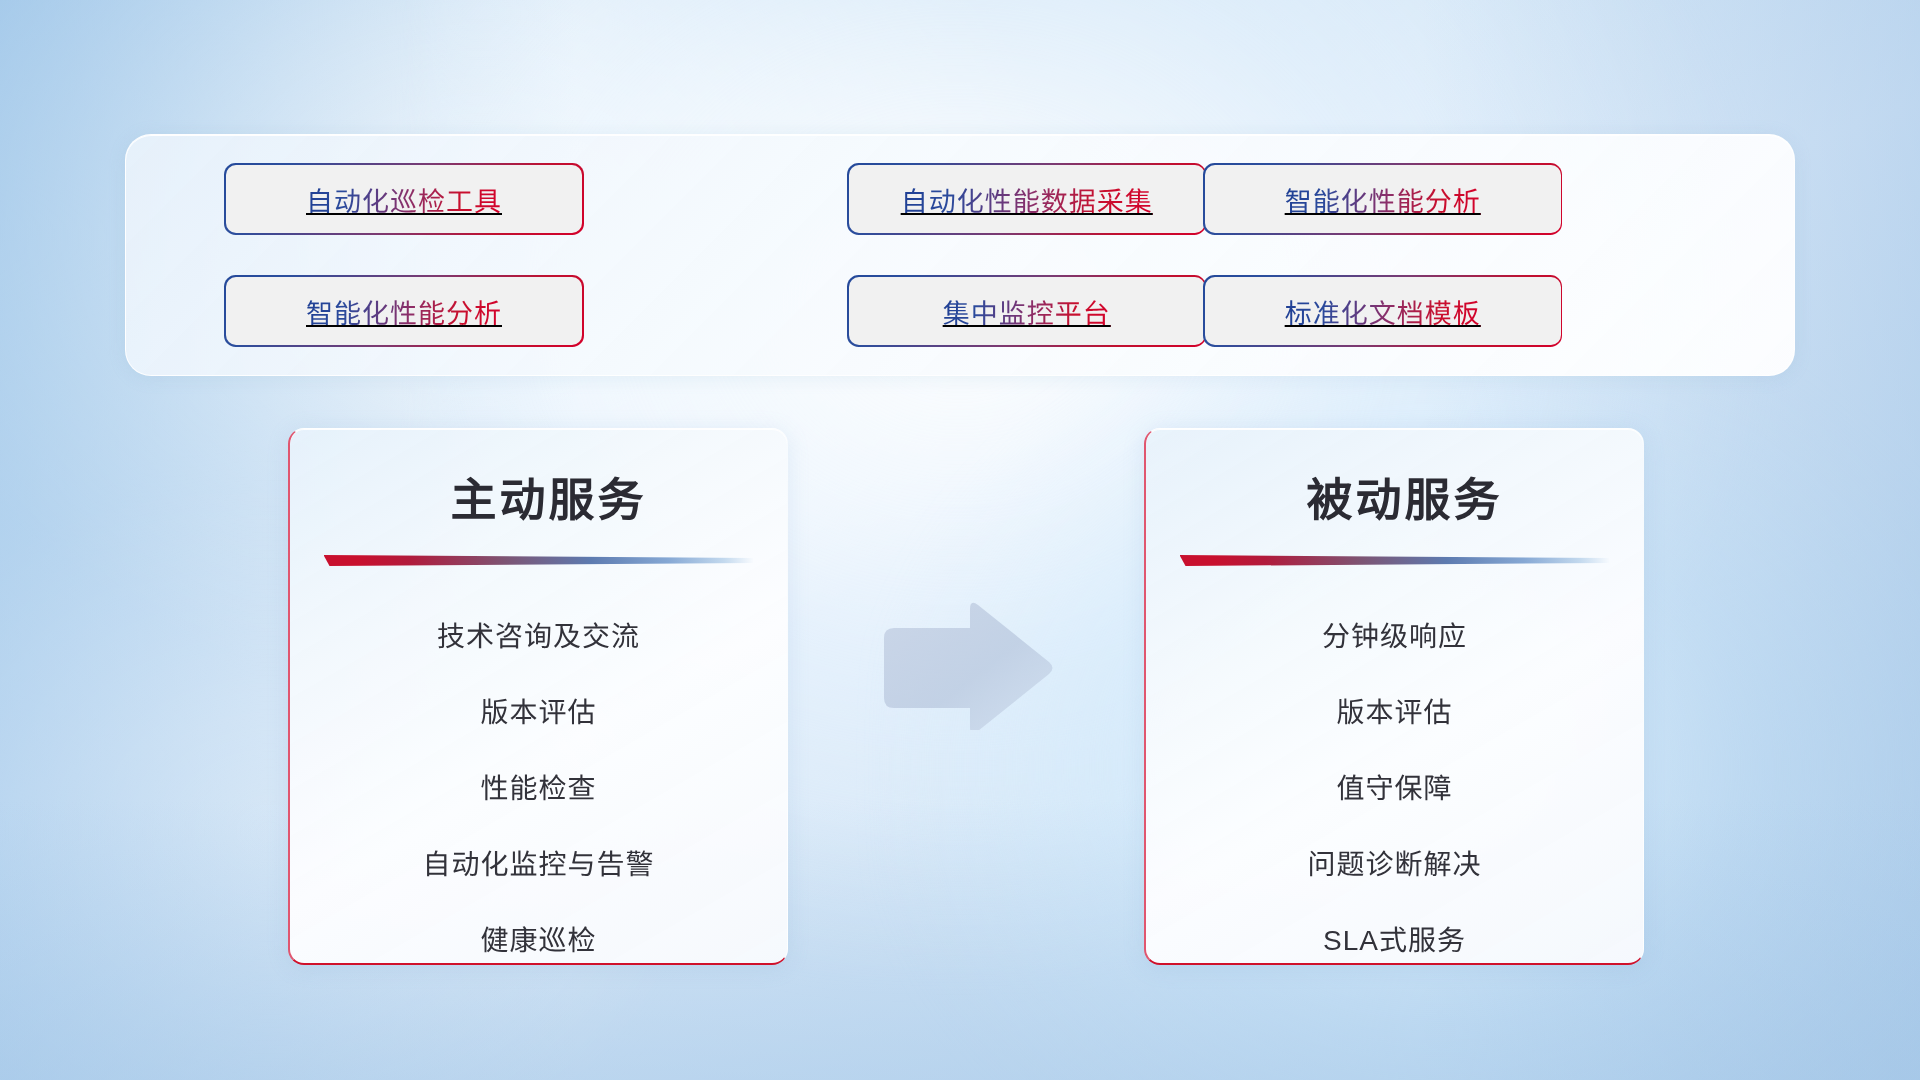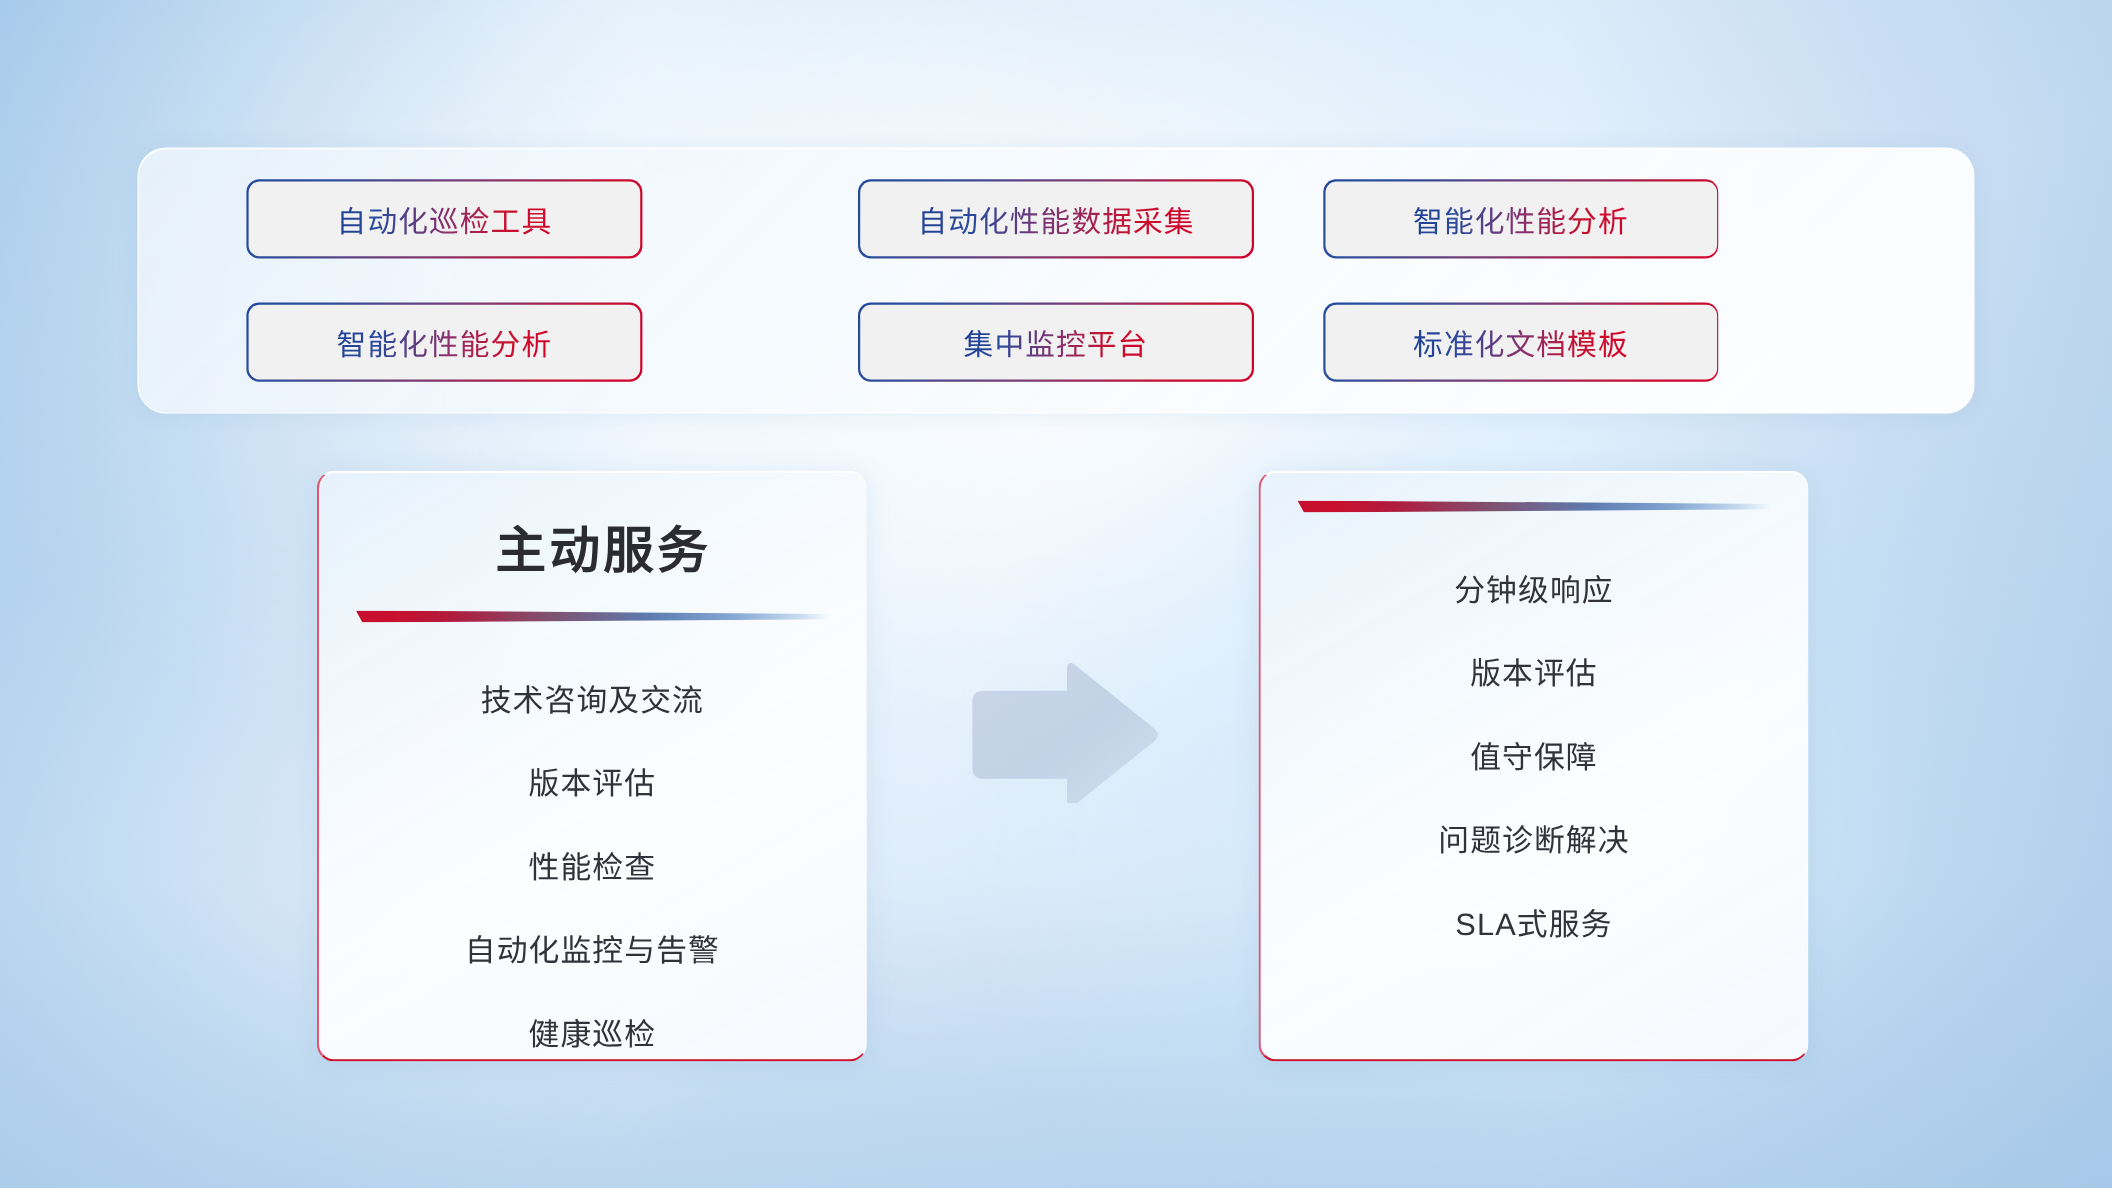--- a/index.html
+++ b/index.html
@@ -58,22 +58,22 @@
     position:absolute; left:125px; top:134px; width:1670px; height:242px;
     border-radius:26px;
     background:linear-gradient(135deg, rgba(236,244,252,.86) 0%, rgba(246,250,254,.9) 42%, rgba(255,255,255,.95) 100%);
     border:1px solid rgba(255,255,255,.9);
     box-shadow:0 2px 18px rgba(120,160,200,.14), inset 0 1px 0 rgba(255,255,255,.95);
     display:flex; flex-direction:column;
     padding:30px 0 30px 0;
     justify-content:space-between;
   }
   .tag-row{ display:flex; justify-content:flex-start; gap:0; padding:0 100px; }
-  .tag-cell{ width:490px; display:flex; justify-content:flex-start; }
-  .tag-cell:nth-child(2){ justify-content:center; }
+  .tag-cell{ width:490px; display:flex; justify-content:flex-start;text-decoration:underline; }
+  .tag-cell:nth-child(2){ justify-content:flex-end; }
   .tag-box{
     position:relative;
     width:356px; height:68px;
     border-radius:10px;
     background:#f1f1f1;
     display:flex; align-items:center; justify-content:center;
     isolation:isolate;
   }
   .tag-box::before{
     content:"";
@@ -226,20 +226,21 @@
           <stop offset="0%" stop-color="#c3cfe3" stop-opacity="0.80"></stop>
           <stop offset="55%" stop-color="#b7c6dd" stop-opacity="0.72"></stop>
           <stop offset="100%" stop-color="#c9d6e8" stop-opacity="0.62"></stop>
         </linearGradient>
       </defs>
       <path d="M6 38 q0 -10 10 -10 h76 v-19 q0 -10 8 -4 l71 57 q7 6 0 12 l-71 57 q-8 6 -8 -4 v-19 h-76 q-10 0 -10 -10 z" fill="url(#arrowGrad)"></path>
     </svg>
   </div>
 
   <div id="card-passive" class="svc-card">
+    <div class="svc-title">被动服务</div>
     <div class="svc-divider">
       <div class="bar"></div>
     </div>
     <div class="svc-list">
       <div class="svc-item">分钟级响应</div>
       <div class="svc-item">版本评估</div>
       <div class="svc-item">值守保障</div>
       <div class="svc-item">问题诊断解决</div>
       <div class="svc-item">SLA式服务</div>
     </div>

